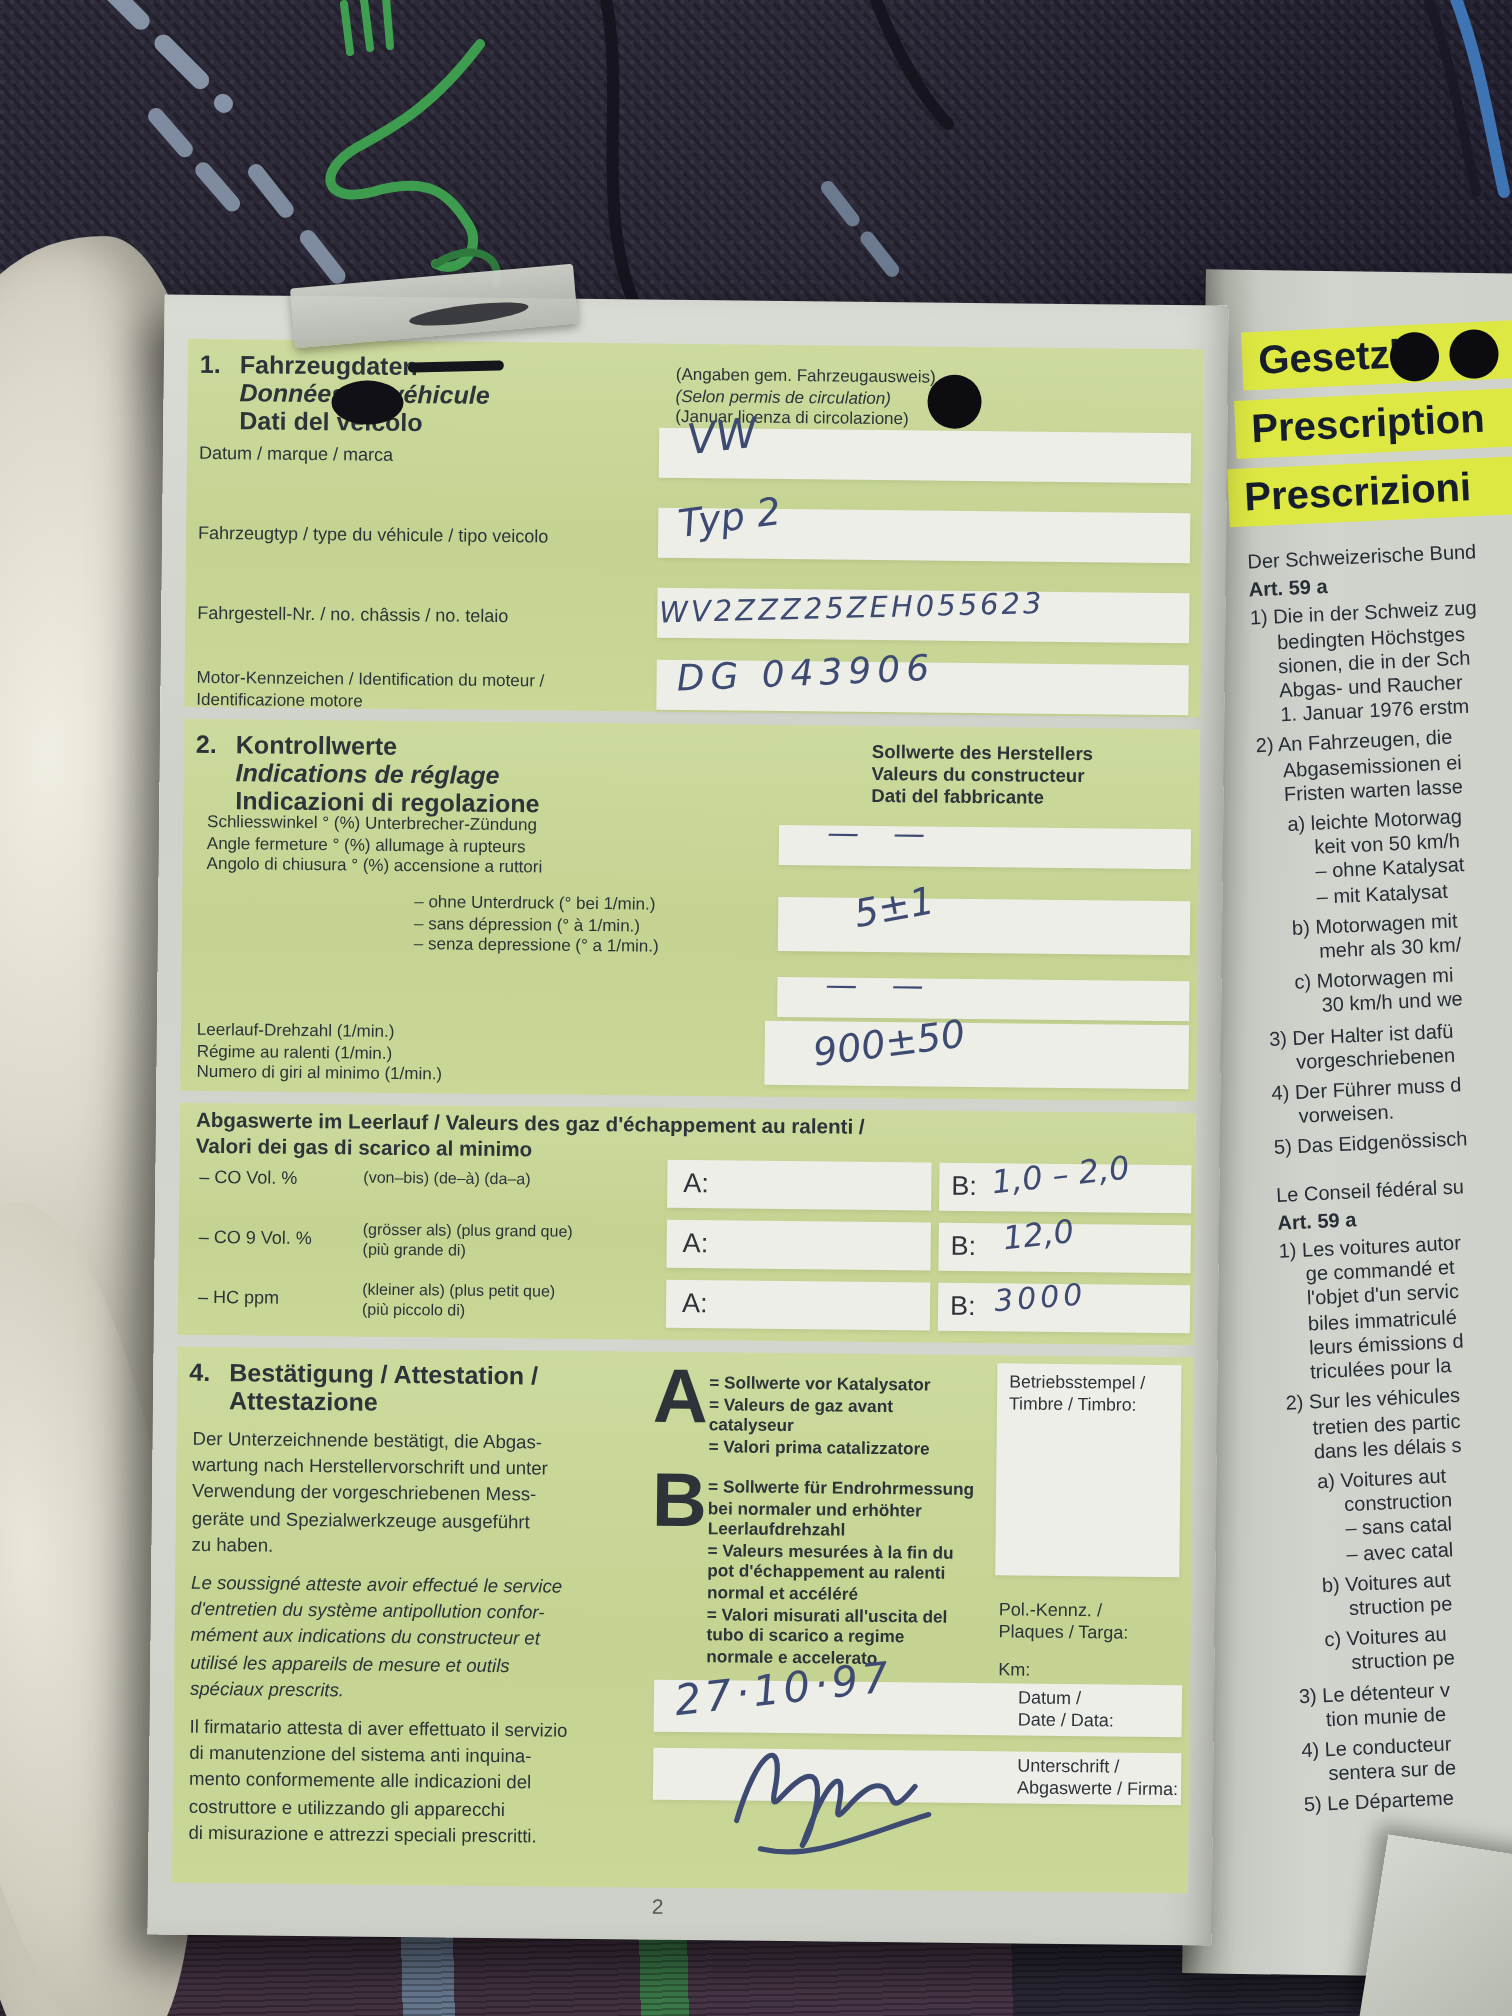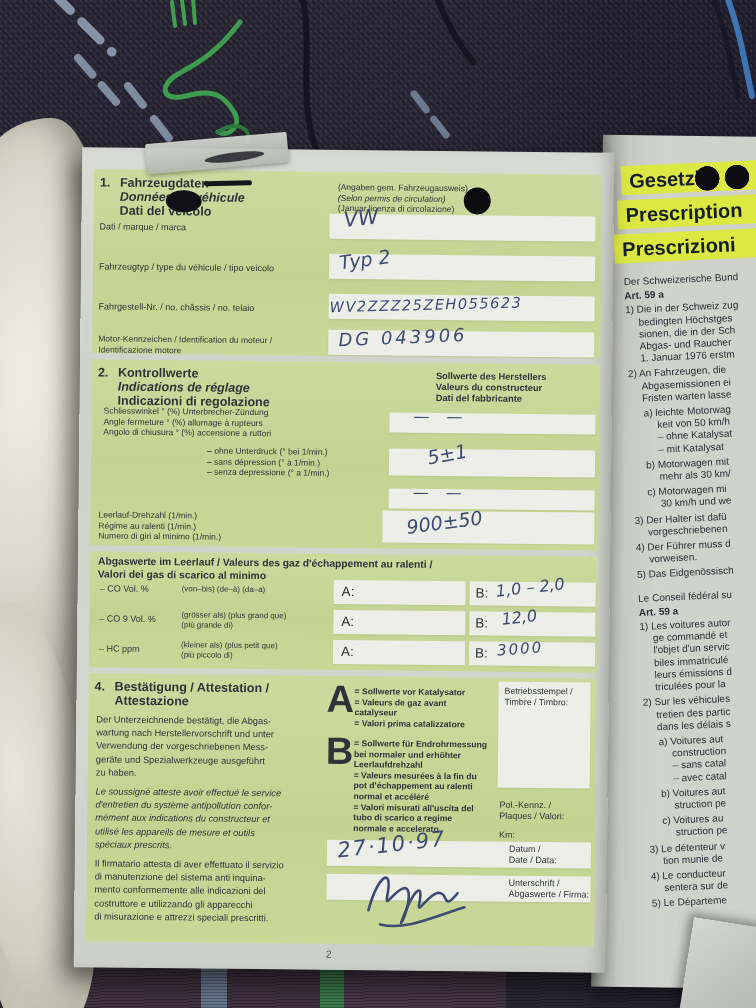--- a/index.html
+++ b/index.html
@@ -175,21 +175,21 @@
     <div class="abs lbl-sm" style="left:256px;top:32px;">
       <span style="display:block;">(Angaben gem. Fahrzeugausweis)</span>
       <span style="display:block;font-style:italic;">(Selon permis de circulation)</span>
       <span style="display:block;">(Januar licenza di circolazione)</span>
     </div>
     <div class="abs mark" style="left:84px;top:42px;width:36px;height:22px;"></div>
     <div class="abs" style="left:122px;top:32px;width:48px;height:5px;background:#15151c;border-radius:3px;transform:rotate(-2deg);z-index:4;"></div>
     <div class="abs mark" style="left:382px;top:36px;width:27px;height:27px;background:#0c0c11;"></div>
 
     <div class="strip" style="left:248px;top:64px;width:266px;height:25px;"></div>
-    <div class="abs lbl" style="left:18px;top:74px;">Dati / marque / marca</div>
+    <div class="abs lbl" style="left:18px;top:74px;">Datum / marque / marca</div>
     <div class="abs hand" style="left:262px;top:56px;font-size:21px;transform:rotate(-7deg);">VW</div>
 
     <div class="strip" style="left:248px;top:104px;width:266px;height:25px;"></div>
     <div class="abs lbl" style="left:18px;top:114px;">Fahrzeugtyp / type du véhicule / tipo veicolo</div>
     <div class="abs hand" style="left:258px;top:98px;font-size:19px;transform:rotate(-8deg);">Typ 2</div>
 
     <div class="strip" style="left:248px;top:144px;width:266px;height:25px;"></div>
     <div class="abs lbl" style="left:18px;top:154px;">Fahrgestell-Nr. / no. châssis / no. telaio</div>
     <div class="abs hand" style="left:249px;top:146px;font-size:14.5px;letter-spacing:1.5px;transform:rotate(-2deg);">WV2ZZZ25ZEH055623</div>
 
@@ -291,21 +291,21 @@
    pot d'échappement au ralenti
    normal et accéléré
 = Valori misurati all'uscita del
    tubo di scarico a regime
    normale e accelerato</div>
 
     <div class="strip" style="left:422px;top:530px;width:92px;height:106px;"></div>
     <div class="abs pre" style="left:428px;top:534px;font-size:8.8px;line-height:10.6px;">Betriebsstempel /
 Timbre / Timbro:</div>
     <div class="abs pre lbl" style="left:424px;top:648px;">Pol.-Kennz. /
-Plaques / Valori:</div>
+Plaques / Targa:</div>
     <div class="abs lbl" style="left:424px;top:678px;">Km:</div>
 
     <div class="strip" style="left:252px;top:690px;width:264px;height:26px;"></div>
     <div class="abs pre lbl" style="left:434px;top:692px;">Datum /
 Date / Data:</div>
     <div class="abs hand" style="left:262px;top:682px;font-size:21px;letter-spacing:2px;transform:rotate(-7deg);">27·10·97</div>
 
     <div class="strip" style="left:252px;top:724px;width:264px;height:26px;"></div>
     <div class="abs pre lbl" style="left:434px;top:726px;">Unterschrift /
 Abgaswerte / Firma:</div>

